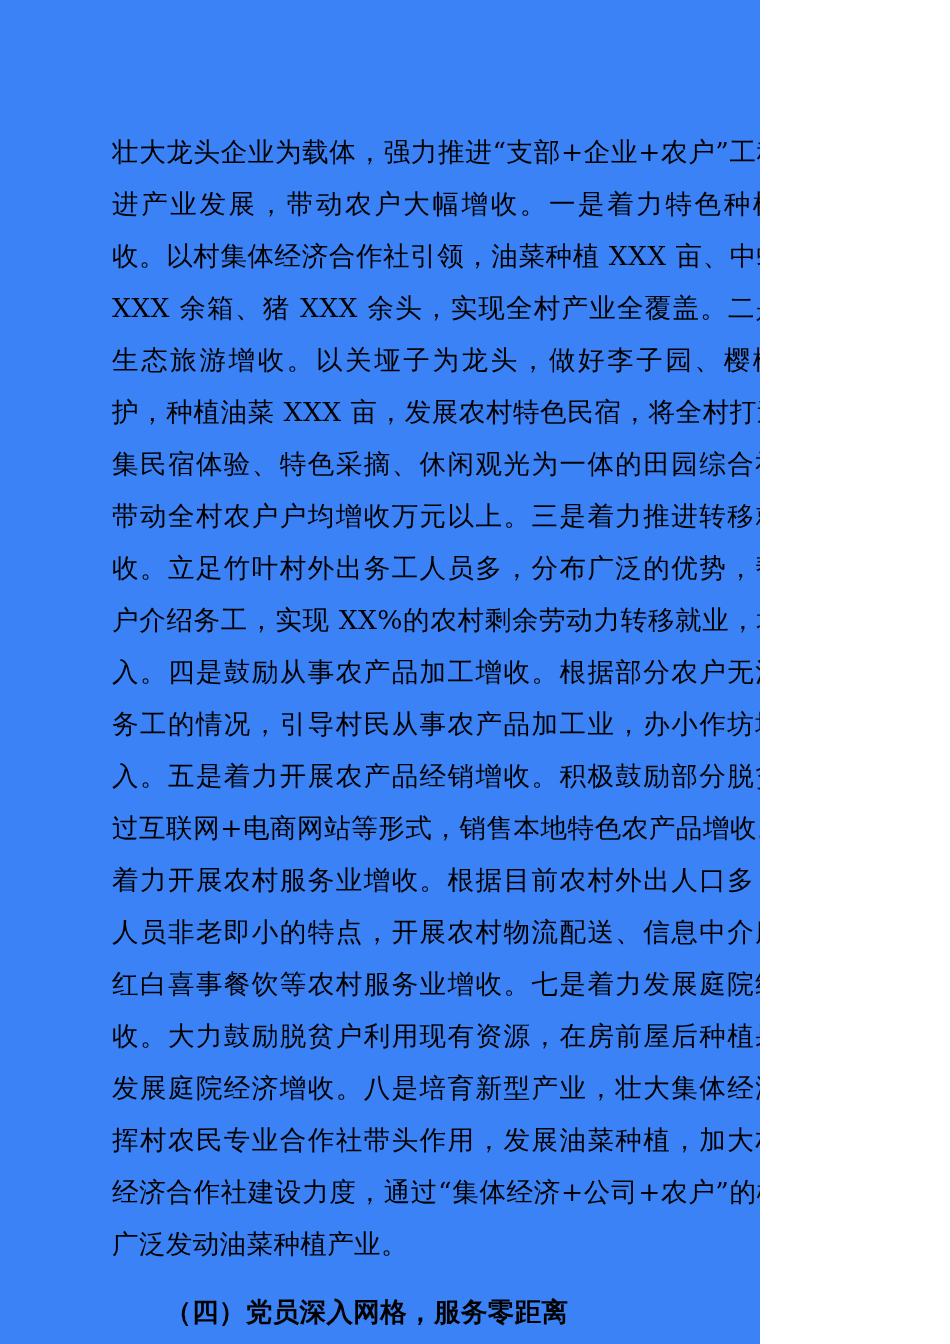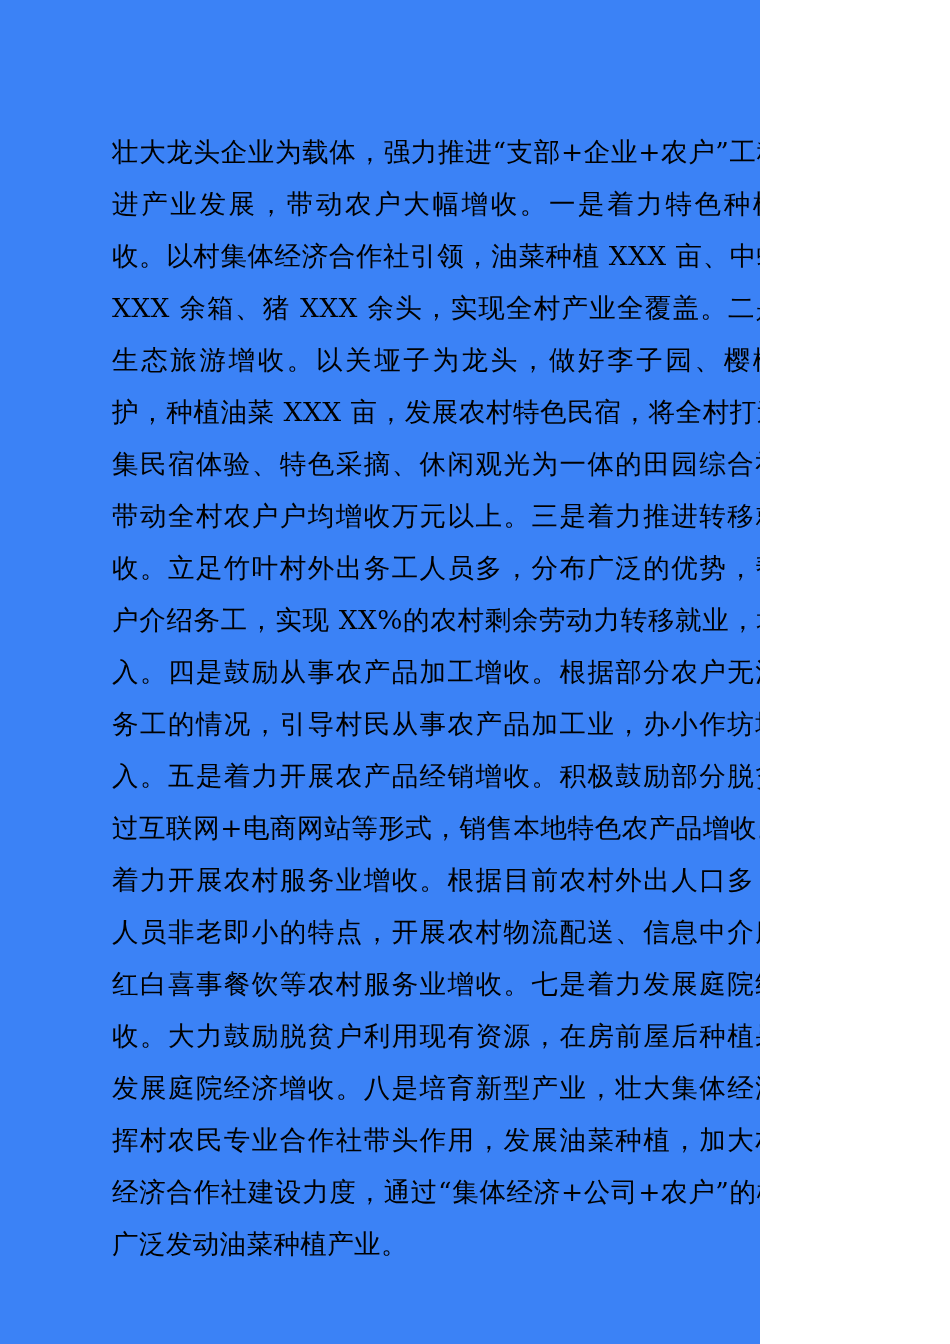--- a/index.html
+++ b/index.html
@@ -40,14 +40,15 @@
     text-indent: 53px;
     font-weight: bold;
   }
 </style>
 </head>
 <body>
 
 <div class="page">
   <div class="content">
     <p class="para body">壮大龙头企业为载体，强力推进“支部+企业+农户”工程，促进产业发展，带动农户大幅增收。一是着力特色种植业增收。以村集体经济合作社引领，油菜种植 XXX 亩、中蜂养殖 XXX 余箱、猪 XXX 余头，实现全村产业全覆盖。二是着力生态旅游增收。以关垭子为龙头，做好李子园、樱桃园管护，种植油菜 XXX 亩，发展农村特色民宿，将全村打造成为集民宿体验、特色采摘、休闲观光为一体的田园综合社区，带动全村农户户均增收万元以上。三是着力推进转移就业增收。立足竹叶村外出务工人员多，分布广泛的优势，帮助农户介绍务工，实现 XX%的农村剩余劳动力转移就业，增加收入。四是鼓励从事农产品加工增收。根据部分农户无法外出务工的情况，引导村民从事农产品加工业，办小作坊增加收入。五是着力开展农产品经销增收。积极鼓励部分脱贫户通过互联网+电商网站等形式，销售本地特色农产品增收。六是着力开展农村服务业增收。根据目前农村外出人口多，留守人员非老即小的特点，开展农村物流配送、信息中介服务、红白喜事餐饮等农村服务业增收。七是着力发展庭院经济增收。大力鼓励脱贫户利用现有资源，在房前屋后种植果木，发展庭院经济增收。八是培育新型产业，壮大集体经济。发挥村农民专业合作社带头作用，发展油菜种植，加大村集体经济合作社建设力度，通过“集体经济+公司+农户”的模式，广泛发动油菜种植产业。</p>
+    <p class="para heading">（四）党员深入网格，服务零距离</p>
   </div>
 </div>
 
 </body></html>

